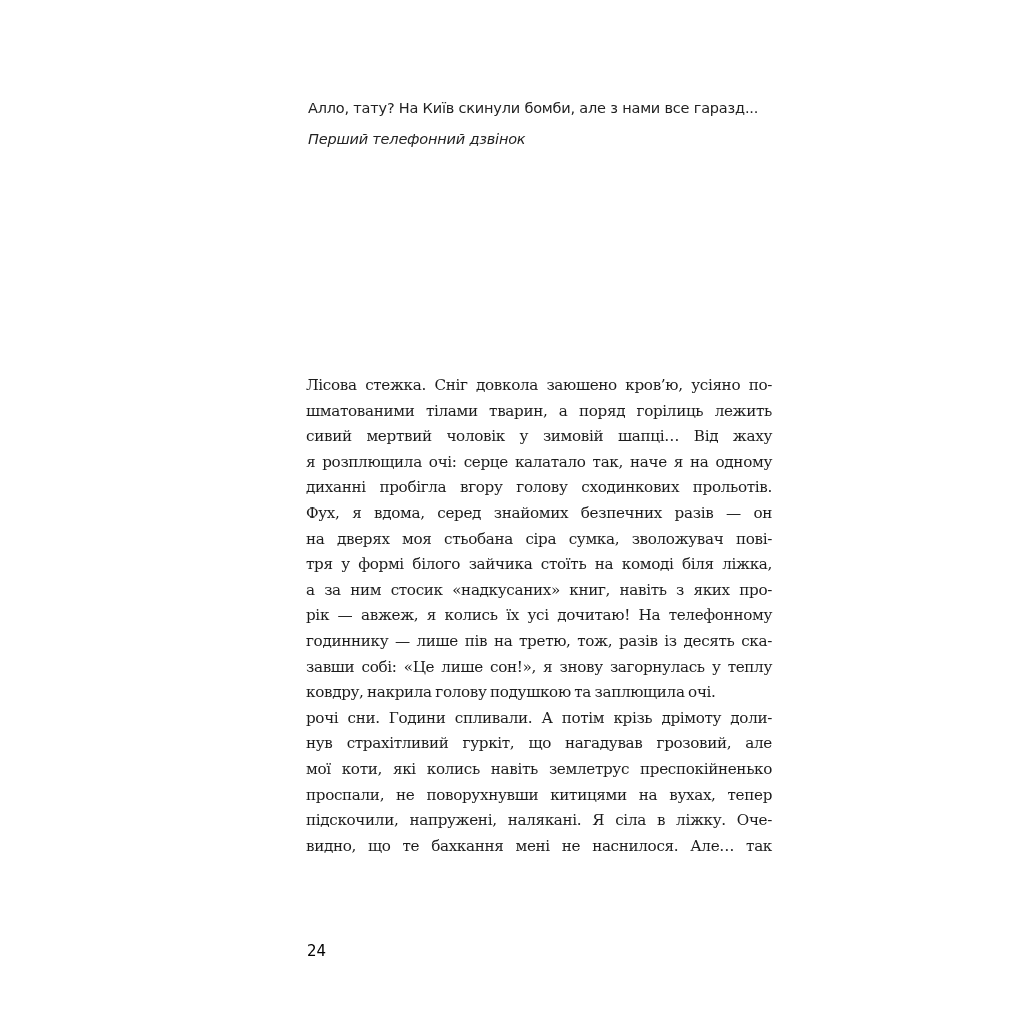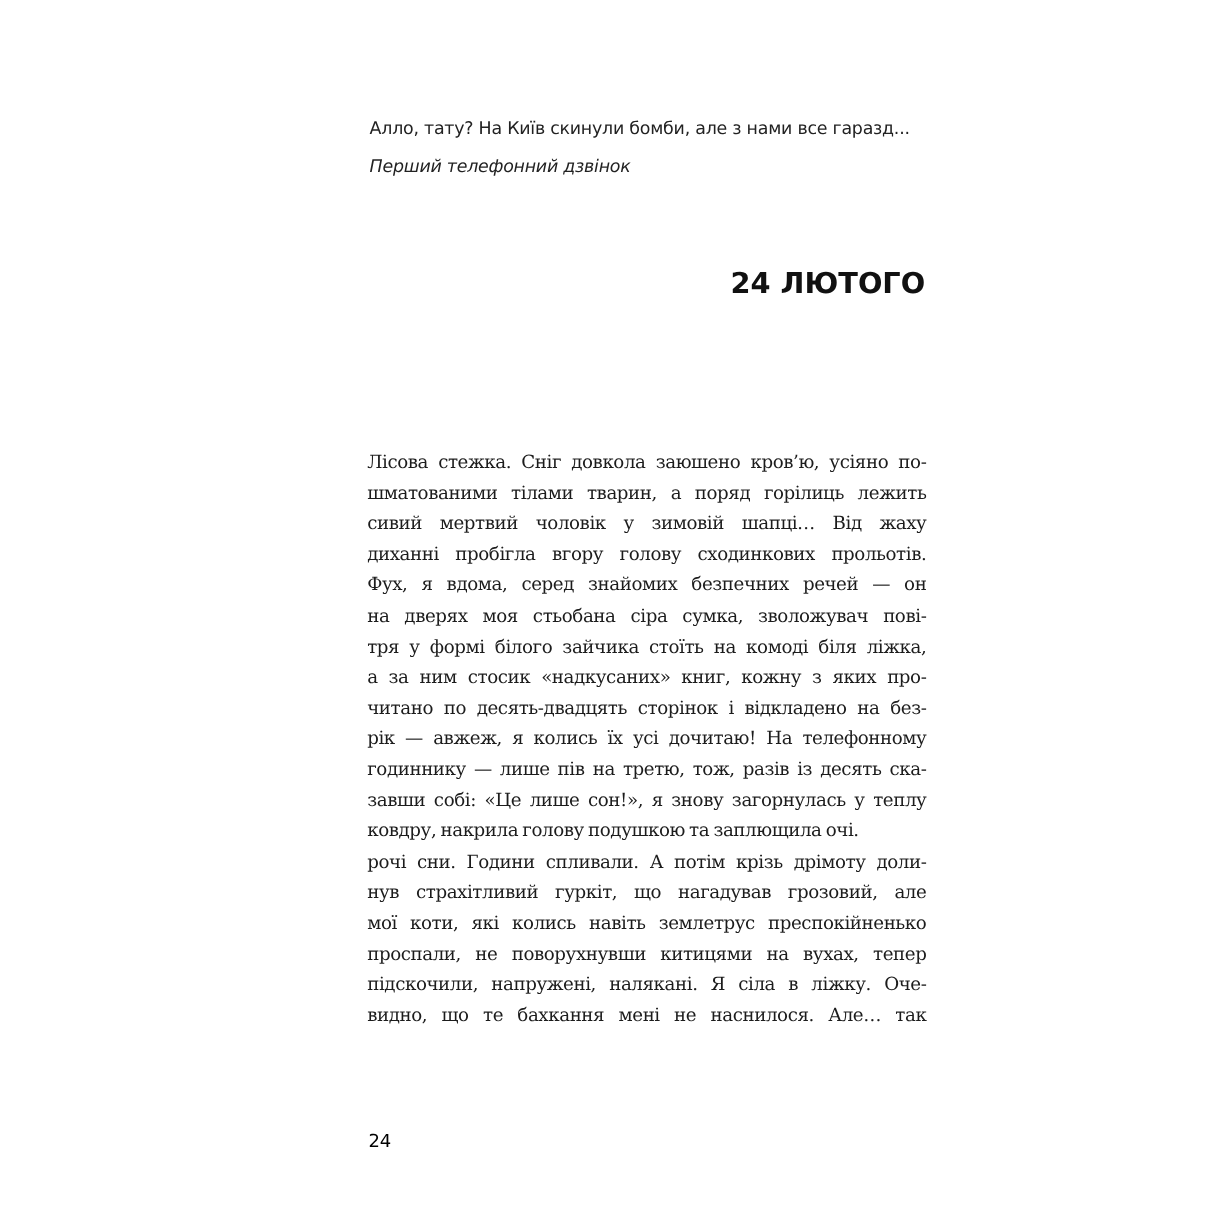--- a/index.html
+++ b/index.html
@@ -21,33 +21,32 @@
 </head>
 <body>
 
 <div class="page">
 
   <div class="epigraph">
     <div class="quote">Алло, тату? На Київ скинули бомби, але з нами все гаразд...</div>
     <div class="source">Перший телефонний дзвінок</div>
   </div>
 
-  <div class="chapter-title">24 ЛЮТОГО</div>
 
   <div class="body-text">
     <div>
       <span class="line">Лісова стежка. Сніг довкола заюшено кров’ю, усіяно по-</span>
       <span class="line">шматованими тілами тварин, а поряд горілиць лежить</span>
       <span class="line">сивий мертвий чоловік у зимовій шапці… Від жаху</span>
+      <span class="line">я розплющила очі: серце калатало так, наче я на одному</span>
       <span class="line">диханні пробігла вгору голову сходинкових прольотів.</span>
-      <span class="line">Фух, я вдома, серед знайомих безпечних речей — он</span>
+      <span class="line">Фух, я вдома, серед знайомих безпечних разів — он</span>
       <span class="line">на дверях моя стьобана сіра сумка, зволожувач пові-</span>
       <span class="line">тря у формі білого зайчика стоїть на комоді біля ліжка,</span>
-      <span class="line">а за ним стосик «надкусаних» книг, кожну з яких про-</span>
-      <span class="line">читано по десять-двадцять сторінок і відкладено на без-</span>
+      <span class="line">а за ним стосик «надкусаних» книг, навіть з яких про-</span>
       <span class="line">рік — авжеж, я колись їх усі дочитаю! На телефонному</span>
       <span class="line">годиннику — лише пів на третю, тож, разів із десять ска-</span>
       <span class="line">завши собі: «Це лише сон!», я знову загорнулась у теплу</span>
       <span class="line last">ковдру, накрила голову подушкою та заплющила очі.</span>
     </div>
     <div>
       <span class="line">рочі сни. Години спливали. А потім крізь дрімоту доли-</span>
       <span class="line">нув страхітливий гуркіт, що нагадував грозовий, але</span>
       <span class="line">мої коти, які колись навіть землетрус преспокійненько</span>
       <span class="line">проспали, не поворухнувши китицями на вухах, тепер</span>

